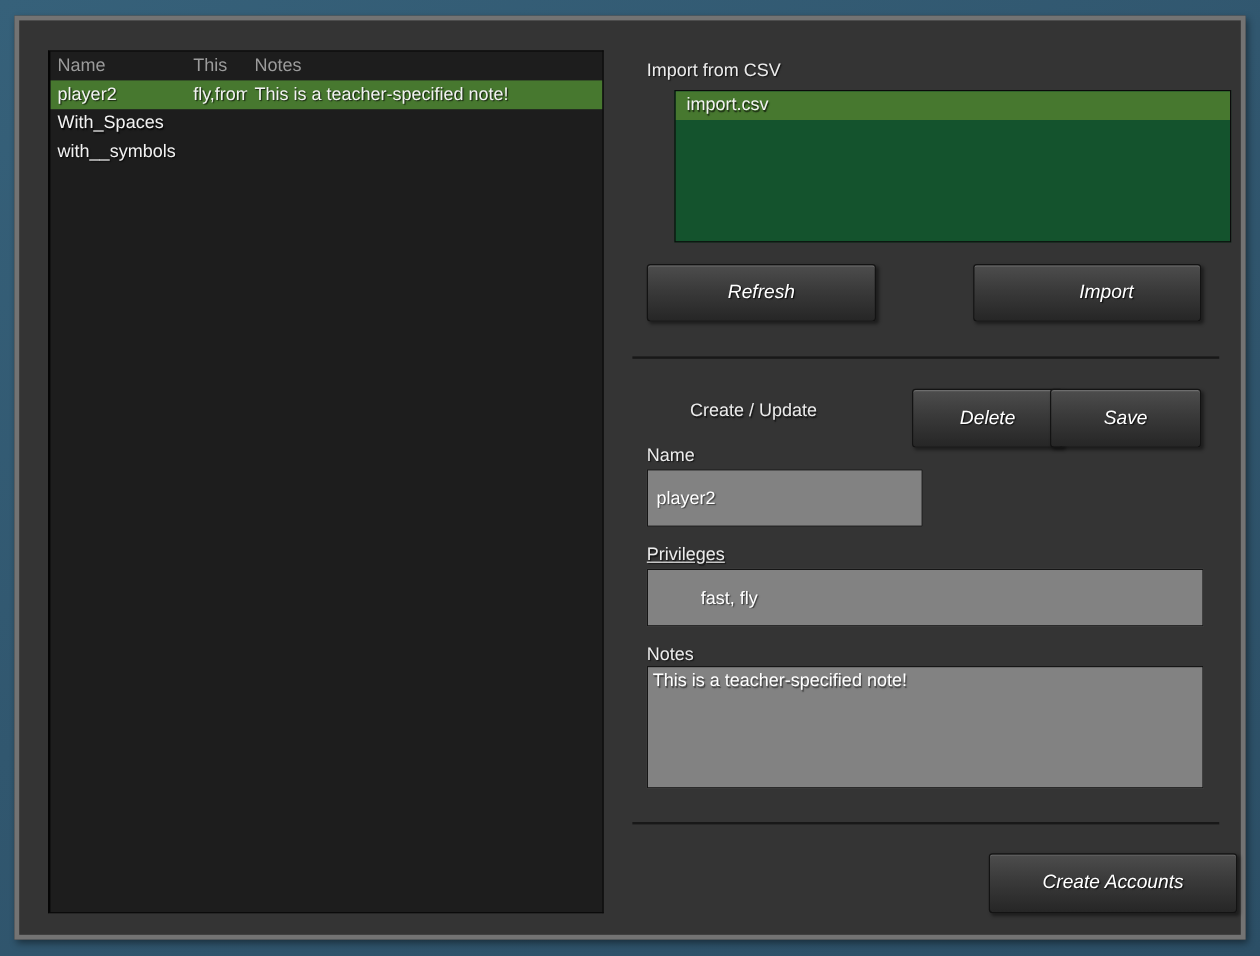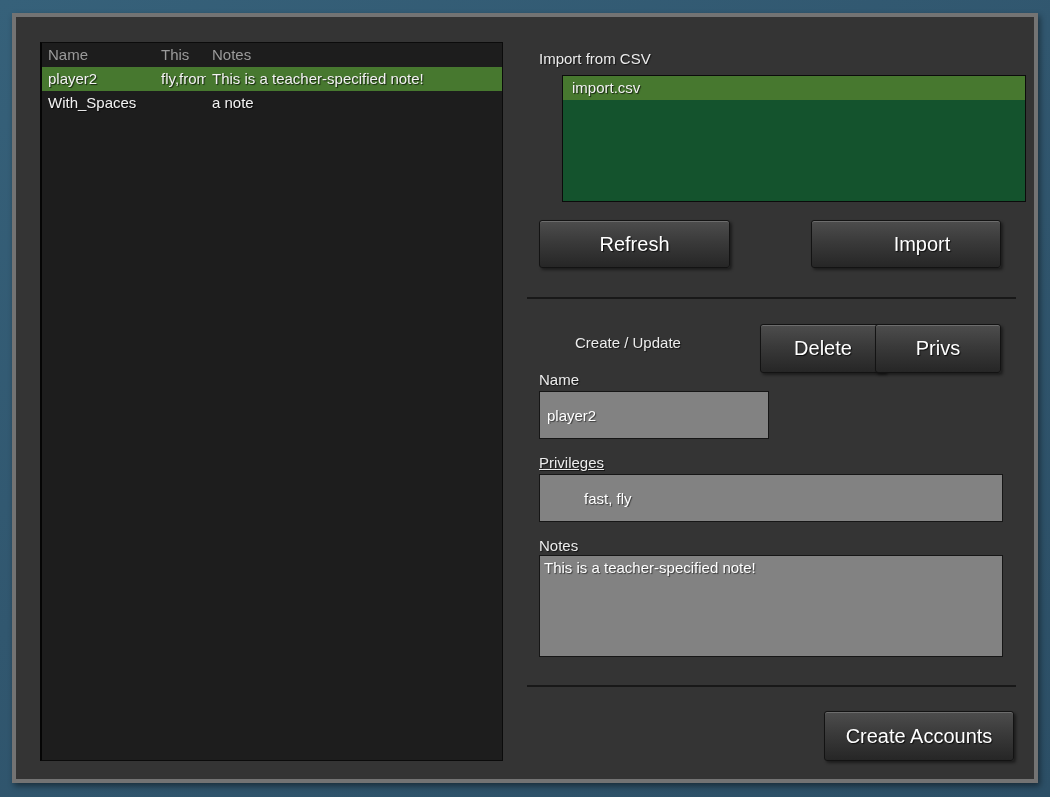--- a/index.html
+++ b/index.html
@@ -48,22 +48,22 @@
     height:24px; line-height:24px; padding-left:9px; font-size:15px;
     color:#f2f2f2; text-shadow:1px 1px 1px rgba(0,0,0,0.7); white-space:nowrap;
   }
   .list-item.selected { background:var(--accent-green, #47782f); }
   .btn {
     position:absolute;
     display:flex; align-items:center; justify-content:center;
     background:linear-gradient(#4d4d4d 0%, #3a3a3a 45%, #262626 100%);
     border:1px solid #131313; border-radius:3px;
     box-shadow:inset 0 1px 0 #6d6d6d, 2px 2px 3px rgba(0,0,0,0.45);
-    color:#ffffff; font-size:20px; text-shadow:1px 1px 1px rgba(0,0,0,0.75);
-    cursor:pointer; white-space:nowrap;
+    color:#ffffff; font-size:16px; text-shadow:1px 1px 1px rgba(0,0,0,0.75);
+    cursor:pointer; white-space:nowrap;font-style:italic;
   }
   .divider {
     position:absolute; left:0; width:489px; height:0;
     border-top:2px solid #181818;
   }
   .field {
     position:absolute; left:12px;
     background:#828282; border:1px solid #161616;
     color:#ffffff; font-size:15px; font-family:"Liberation Sans", sans-serif;
     text-shadow:1px 1px 1px rgba(0,0,0,0.55);
@@ -85,49 +85,53 @@
       <div>Notes</div>
     </div>
     <div class="trow table-row selected">
       <div>player2</div>
       <div>fly,from</div>
       <div>This is a teacher-specified note!</div>
     </div>
     <div class="trow table-row">
       <div>With_Spaces</div>
       <div></div>
-      <div>a note</div>
+    </div>
+    <div class="trow table-row">
+      <div>with__symbols</div>
+      <div></div>
+      <div></div>
     </div>
   </div>
 
   <div class="right-col">
 
     <div class="panel-label" style="top:33px;">Import from CSV</div>
 
     <div class="listbox">
       <div class="list-item selected">import.csv</div>
     </div>
 
     <div class="btn" style="left:12px; top:203px; width:191px; height:48px;">Refresh</div>
     <div class="btn" style="left:284px; top:203px; width:190px; height:48px;padding-left:32px;">Import</div>
 
     <div class="divider" style="top:280px;"></div>
 
     <div class="panel-label" style="top:317px;margin-left:36px;">Create / Update</div>
 
     <div class="btn" style="left:204px; top:307px; width:126px; height:49px;margin-left:29px;">Delete</div>
-    <div class="btn" style="left:348px; top:307px; width:126px; height:49px;">Privs</div>
+    <div class="btn" style="left:348px; top:307px; width:126px; height:49px;">Save</div>
 
     <div class="panel-label" style="top:354px;">Name</div>
     <input class="field" style="top: 374px; width: 230px; height: 48px;" value="player2">
 
     <div class="panel-label" style="top:437px;text-decoration:underline;">Privileges</div>
     <input class="field" style="top: 457px; width: 464px; height: 48px; padding-left: 44px;" value="fast, fly">
 
     <div class="panel-label" style="top:520px;">Notes</div>
     <textarea class="field" style="top: 538px; width: 464px; height: 102px;">This is a teacher-specified note!</textarea>
 
     <div class="divider" style="top:668px;"></div>
 
-    <div class="btn" style="left:297px; top:694px; width:190px; height:50px;">Create Accounts</div>
+    <div class="btn" style="left:297px; top:694px; width:207px; height:50px;">Create Accounts</div>
   </div>
 
 </div>
 
 </body></html>

